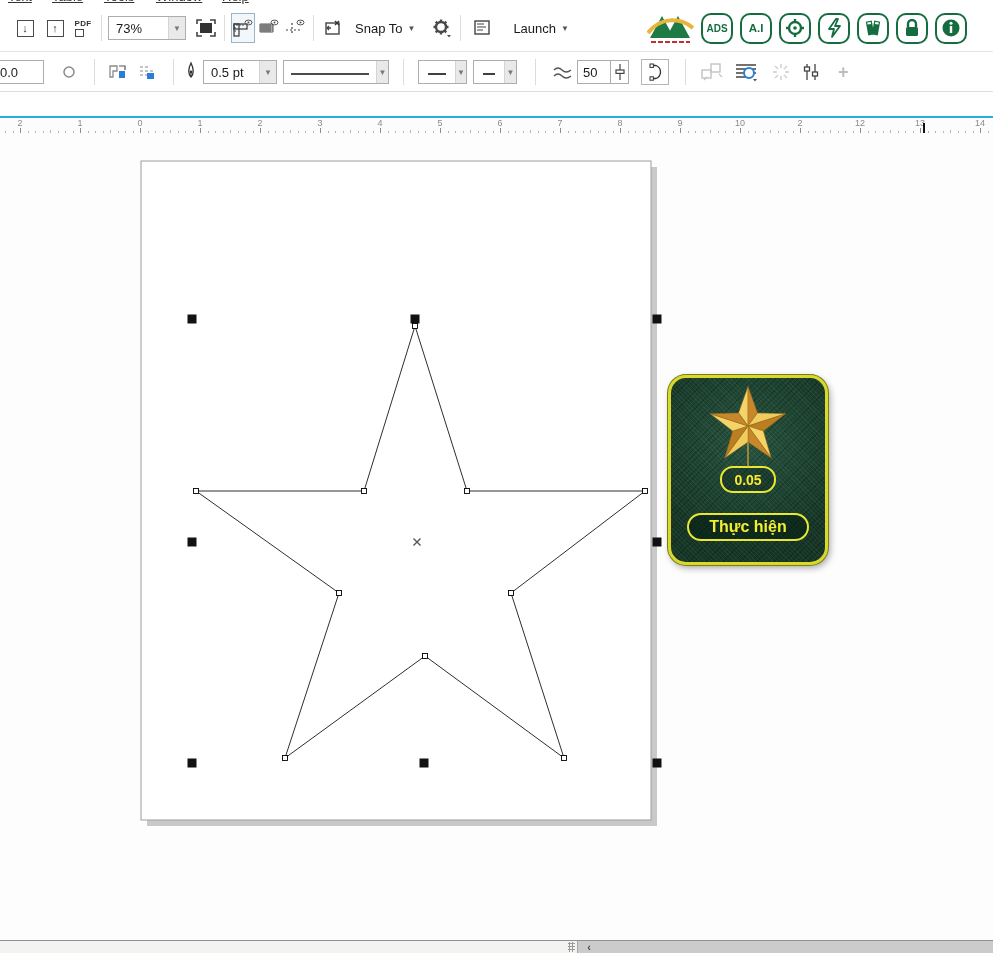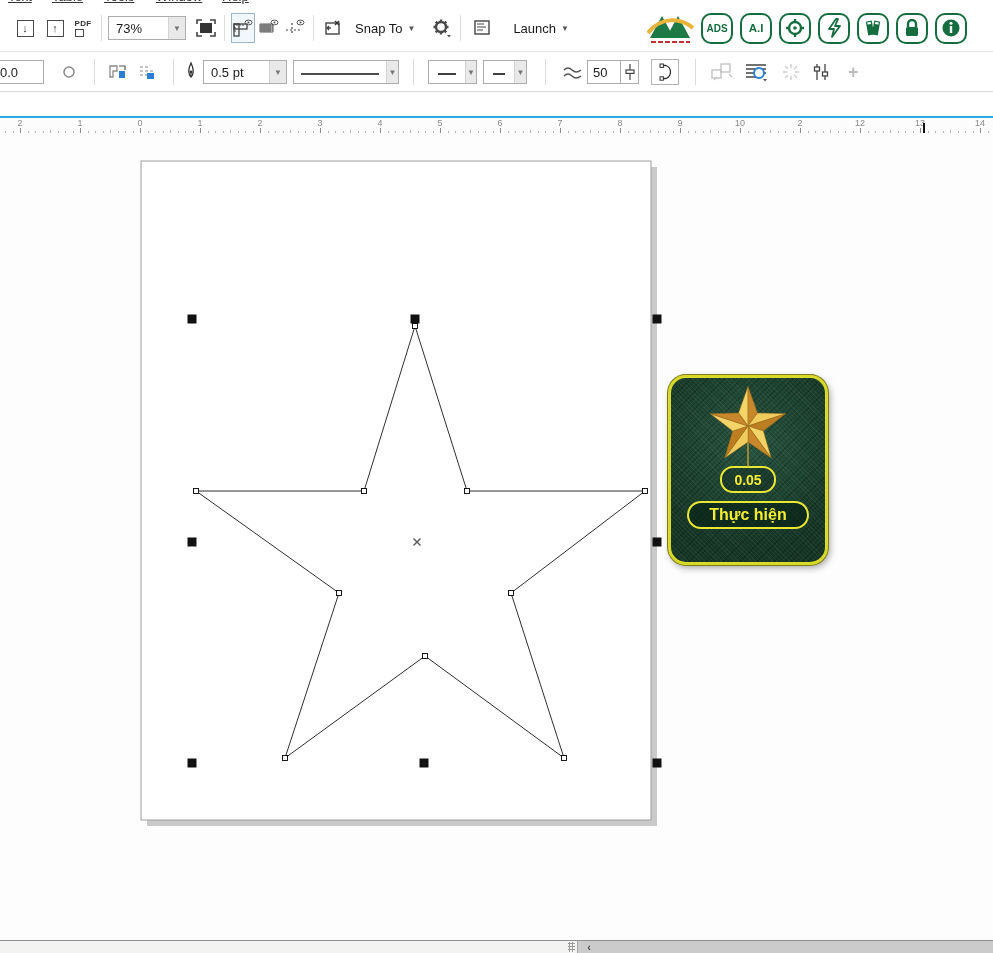--- a/index.html
+++ b/index.html
@@ -67,21 +67,21 @@
            box-shadow:0 0 0 1px #7d7d18, 2px 3px 7px rgba(0,0,0,.35); }
   .panel-head { display:flex; align-items:center; justify-content:space-between; padding:9px 11px 0 15px; }
   .panel-title { color:#3db53d; font-weight:bold; font-size:13px; }
   .panel-close { width:20px; height:20px; border-radius:50%; border:2px solid #e8e832; background:transparent;
                  color:#e8e832; font-weight:bold; font-size:11px; line-height:1;
                  display:flex; align-items:center; justify-content:center; cursor:pointer; }
   .panel-starbox { display:flex; justify-content:center; margin-top:2px; }
   .panel-value { width:56px; height:27px; margin:-6px auto 0; border:2px solid #e8e832; border-radius:13px;
                  color:#f5ed30; font-weight:bold; font-size:14px; background:rgba(0,0,0,.18);
                  display:flex; align-items:center; justify-content:center; }
-  .panel-action { display:block; width:122px; height:28px; margin:8px auto 0; border:2.5px solid #e8e832;
+  .panel-action { display:block; width:122px; height:28px; margin:20px auto 0; border:2.5px solid #e8e832;
                   border-radius:15px; background:rgba(4,30,16,.55); color:#f5ed30; font-weight:bold;
                   font-size:16px; font-family:"Liberation Sans",sans-serif; cursor:pointer; }
 
   
   .bottombar { position:absolute; left:0; top:940px; width:100%; height:13px; background:#cbcbcb;
                border-top:1px solid #8f8f8f; display:flex; align-items:stretch; }
   .palette-box { width:578px; background:#f3f4f2; border-right:1px solid #a8a8a8; position:relative; }
   .palette-box .grip { position:absolute; right:2px; top:1px; width:7px; height:10px;
         background-image:radial-gradient(circle, #9a9a9a 1px, transparent 1.2px); background-size:3px 3px; }
   .scroll-left { width:22px; display:flex; align-items:center; justify-content:center;
@@ -267,21 +267,21 @@
       <div class="sep"></div>
       <div style="width:4px"></div>
     <span class="icn">
       <svg width="14" height="22" viewBox="0 0 14 22">
         <path d="M7 2 C4 8 3.4 12 7 16 C10.6 12 10 8 7 2 Z" fill="none" stroke="#333" stroke-width="1.3"></path>
         <circle cx="7" cy="11" r="1.4" fill="#333"></circle>
         <path d="M7 11 v5" stroke="#333" stroke-width="1"></path>
       </svg>
     </span>
     <div style="width:5px"></div>
-    <div class="combo" style="width:84px">
+    <div class="combo" style="width:74px">
       <span class="val">0.5 pt</span>
       <span class="dd">▼</span>
     </div>
     <div style="width:6px"></div>
     <div class="combo" style="width:106px">
       <span class="val"><svg width="78" height="6" viewBox="0 0 78 6">
             <path d="M0 3 H78" stroke="#111" stroke-width="1.6"></path>
           </svg></span>
       <span class="dd">▼</span>
     </div>

